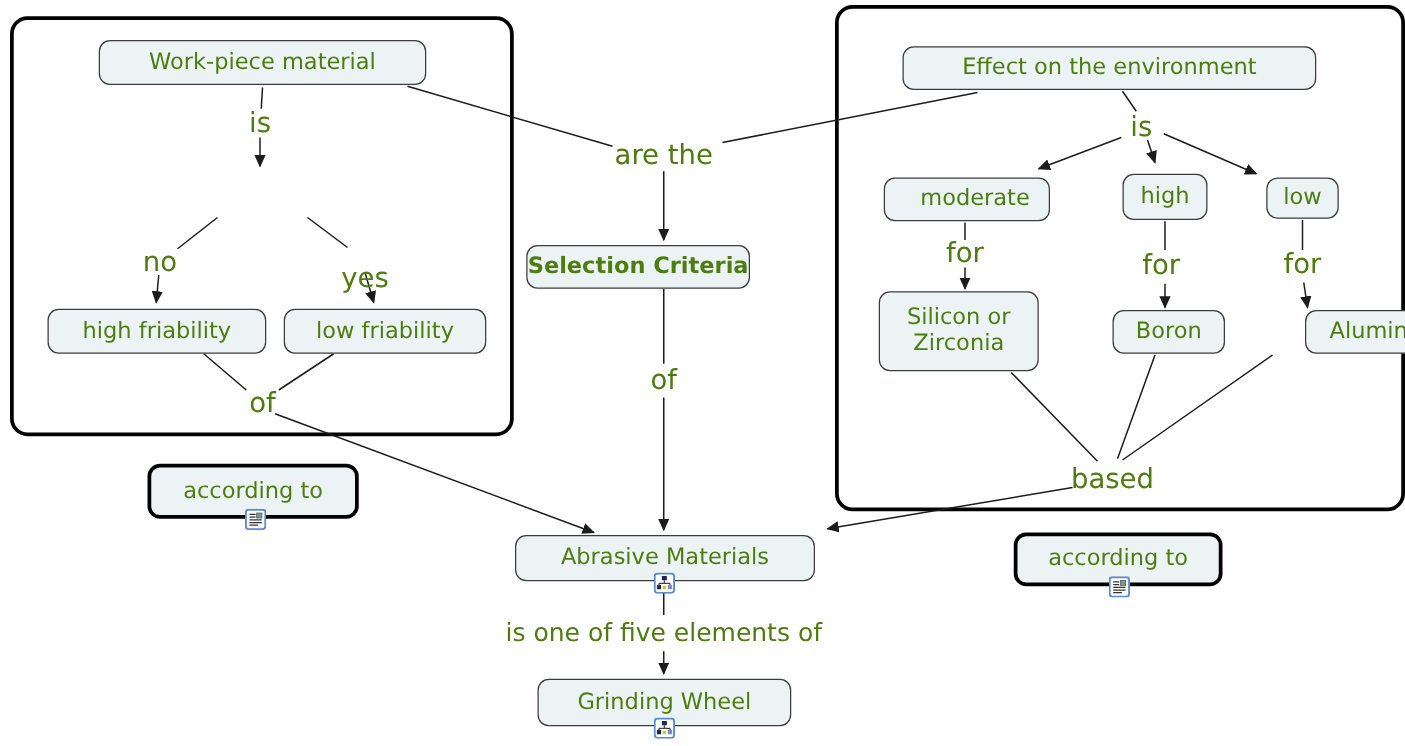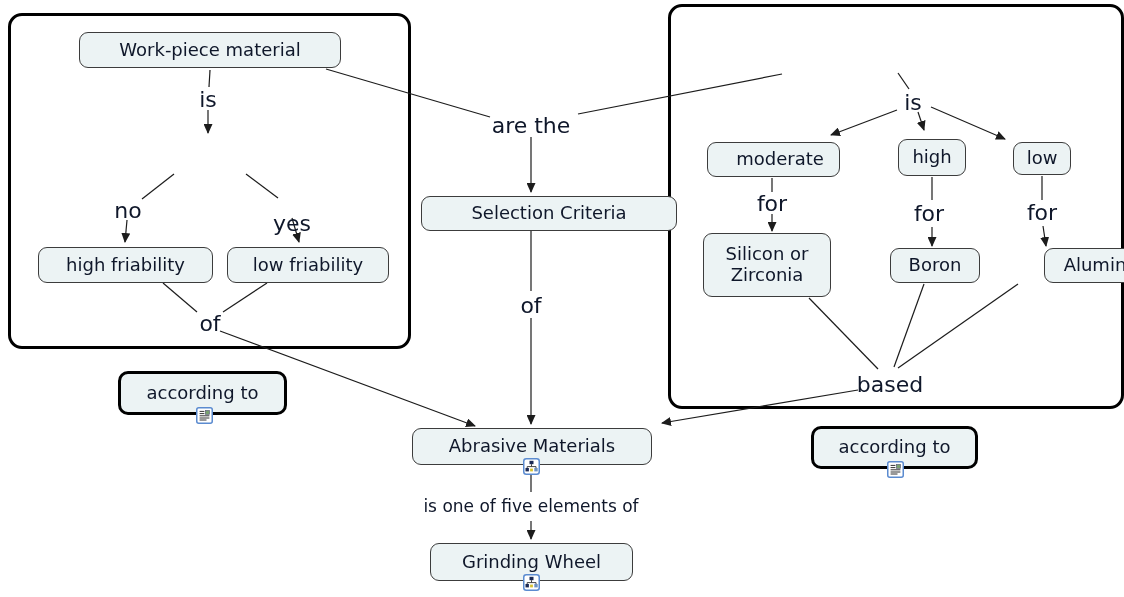--- a/index.html
+++ b/index.html
@@ -1,21 +1,21 @@
 <!DOCTYPE html>
 <html><head>
 <meta charset="utf-8">
 <style>
   html,body{margin:0;padding:0;background:#fff;}
   .canvas{
     position:relative;
     width:1124px;height:597px;
     background:#ffffff;
     font-family:"DejaVu Sans","Liberation Sans",sans-serif;
-    color:#0f172a;
+    color:#4d7c0f;
     overflow:hidden;
   }
   .group-box{
     position:absolute;
     border:3px solid #000;
     border-radius:14px;
     background:transparent;
     z-index:1;
   }
   .wires{
@@ -41,21 +41,21 @@
     border-radius:10px;
   }
   .link-label{
     position:absolute;
     transform:translate(-50%,-50%);
     font-size:22px;
     white-space:nowrap;
     z-index:3;
     background:transparent;
   }
-  .link-label.big{font-size:17px;}
+  .link-label.big{font-size:20px;}
   .mini-icon{
     position:absolute;
     width:17px;height:17px;
     z-index:4;
   }
 </style>
 </head>
 <body>
 
 <div class="canvas">
@@ -110,30 +110,33 @@
   <div class="node" style="left:79px;top:32px;width:262px;height:36px;">
       <span>Work-piece material</span>
     </div>
   <div class="node" style="left:38px;top:247px;width:175px;height:36px;">
       <span>high friability</span>
     </div>
   <div class="node" style="left:227px;top:247px;width:162px;height:36px;">
       <span>low friability</span>
     </div>
 
-  <div class="node" style="left:421px;top:196px;width:256px;height:35px;">
+  <div class="node" style="left:421px;top:196px;width:179px;height:35px;font-weight:bold;">
       <span>Selection Criteria</span>
     </div>
   <div class="node" style="left:412px;top:428px;width:240px;height:37px;">
       <span>Abrasive Materials</span>
     </div>
   <div class="node" style="left:430px;top:543px;width:203px;height:38px;">
       <span>Grinding Wheel</span>
     </div>
 
+  <div class="node" style="left:722px;top:37px;width:331px;height:35px;">
+      <span>Effect on the environment</span>
+    </div>
   <div class="node" style="left:707px;top:142px;width:133px;height:35px;padding-left:13px;">
       <span>moderate</span>
     </div>
   <div class="node" style="left:898px;top:139px;width:68px;height:37px;">
       <span>high</span>
     </div>
   <div class="node" style="left:1013px;top:142px;width:58px;height:33px;">
       <span>low</span>
     </div>
   <div class="node wrap" style="left:703px;top:233px;width:128px;height:64px;">

